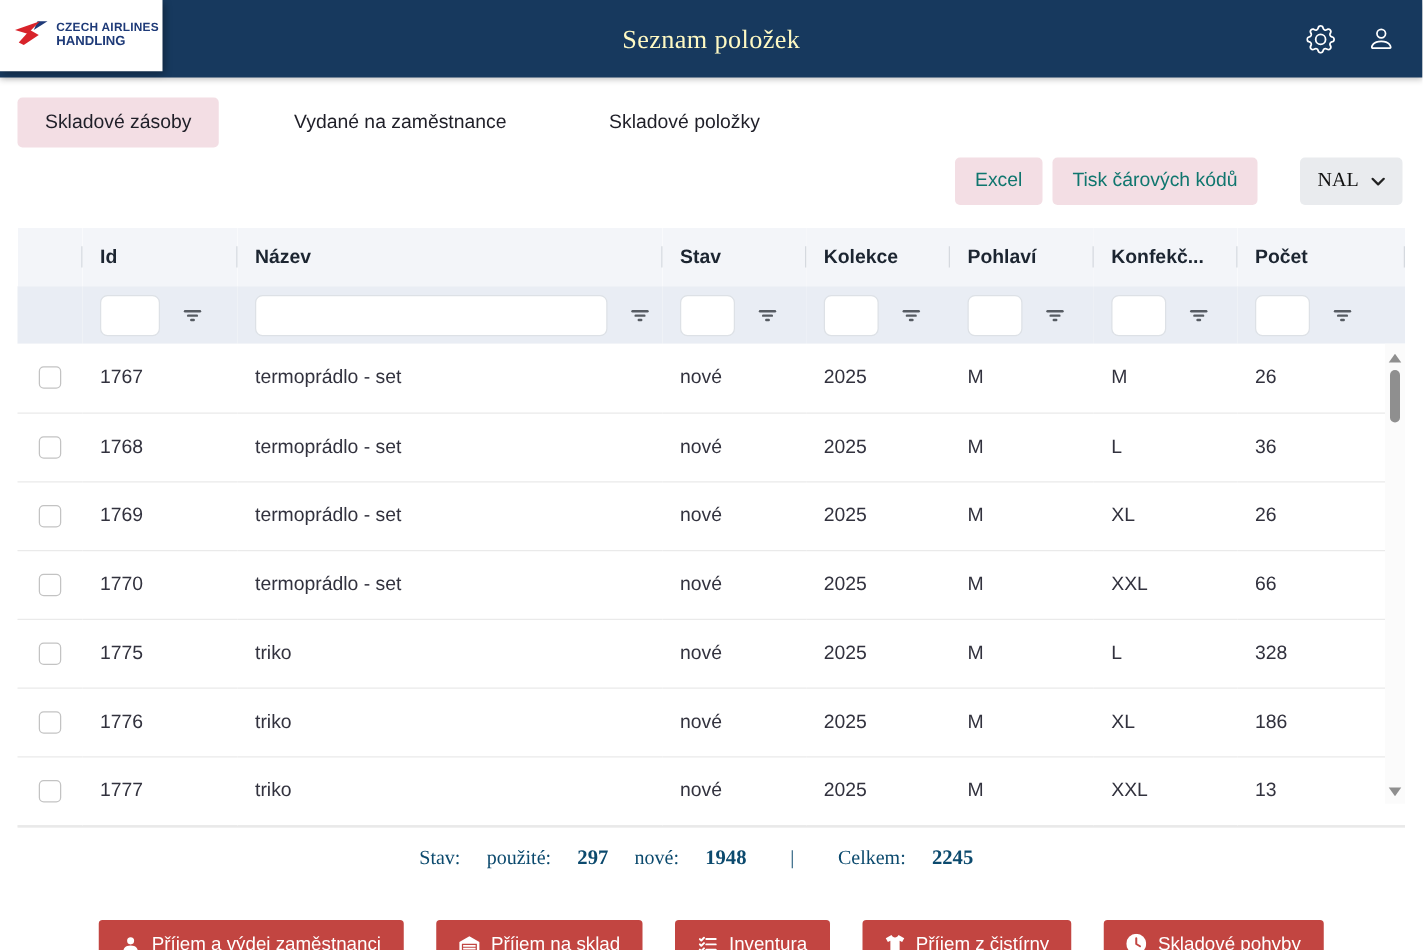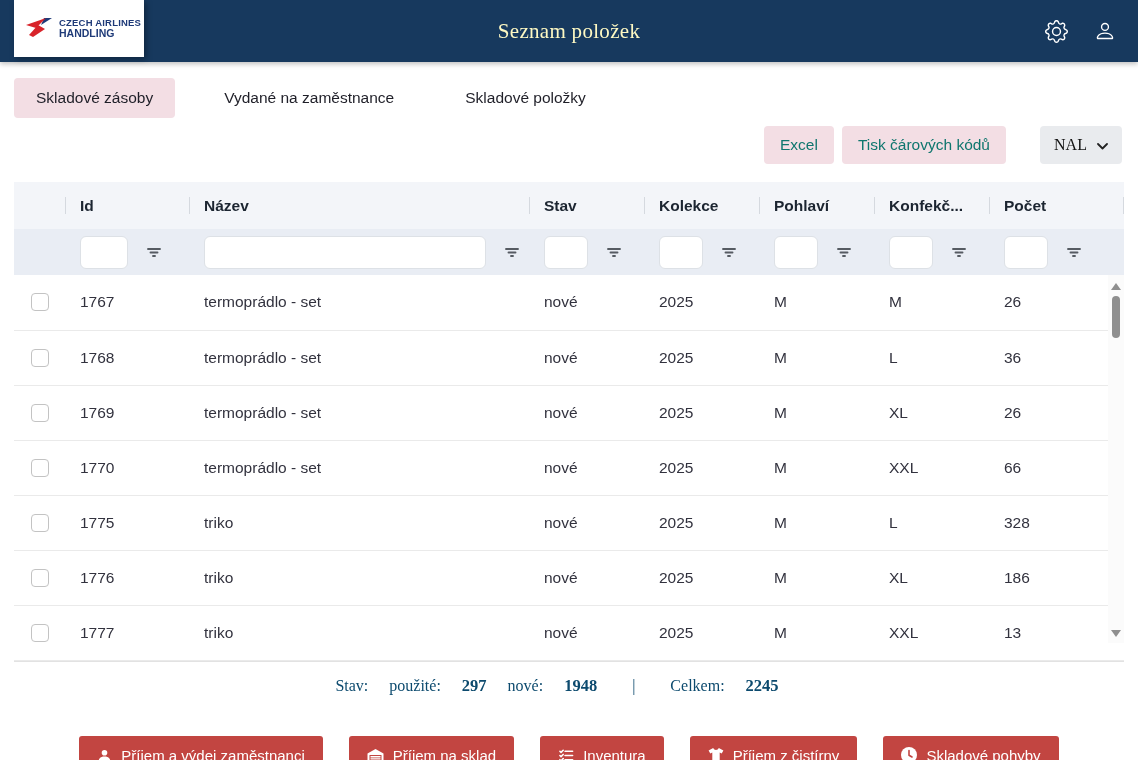--- a/index.html
+++ b/index.html
@@ -2,31 +2,31 @@
 <html><head>
 <meta charset="utf-8">
 <style>
   * { margin:0; padding:0; box-sizing:border-box; }
   html,body { width:1138px; height:760px; background:#fff; overflow:hidden;
     font-family:"Liberation Sans", sans-serif; color:#2d2d38; }
 
   
   .topbar { position:relative; height:62px; background:#17395e;
     box-shadow:0 2px 5px rgba(0,0,0,.25); display:flex; align-items:center; justify-content:center; }
-  .logo-card { position:absolute; left:14px; top:0; width:130px; height:57px; background:#fff;
+  .logo-card { position:absolute; left:0; top:0; width:130px; height:57px; background:#fff;
     box-shadow:2px 2px 6px rgba(0,0,0,.35); display:flex; align-items:center; gap:5px; padding-left:10px; z-index:2; }
   .logo-text { line-height:1.05; font-weight:bold; color:#1e3a78; }
   .logo-line1 { font-size:9.5px; letter-spacing:.2px; }
   .logo-line2 { font-size:10.5px; }
   .app-title { color:#fef9c3; font-family:"Liberation Serif", serif; font-size:21px; letter-spacing:.3px; }
   .topbar-icons { position:absolute; right:22px; top:0; height:62px; display:flex; align-items:center; gap:26px; }
   .topbar-icons svg { display:block; cursor:pointer; }
 
   
-  .tabs { display:flex; align-items:center; gap:27px; margin:16px 0 0 14px; }
+  .tabs { display:flex; align-items:center; gap:38px; margin:16px 0 0 14px; }
   .tab { font-size:15.5px; color:#1f1f28; padding:11px 22px; border-radius:4px; cursor:pointer; }
   .tab.active { background:#f3dee4; }
 
   
   .actions { display:flex; align-items:center; justify-content:flex-end; margin:8px 16px 0 0; gap:8px; }
   .pink-btn { background:#f3dee4; border:none; border-radius:4px; padding:10px 16px;
     font-size:15.5px; color:#0f766e; font-family:"Liberation Sans", sans-serif; cursor:pointer; }
   .select-box { margin-left:26px; background:#e9ebee; border-radius:4px; height:38px; width:82px;
     display:flex; align-items:center; justify-content:center; gap:10px; cursor:pointer;
     font-family:"Liberation Serif", serif; font-size:16px; color:#111; }

